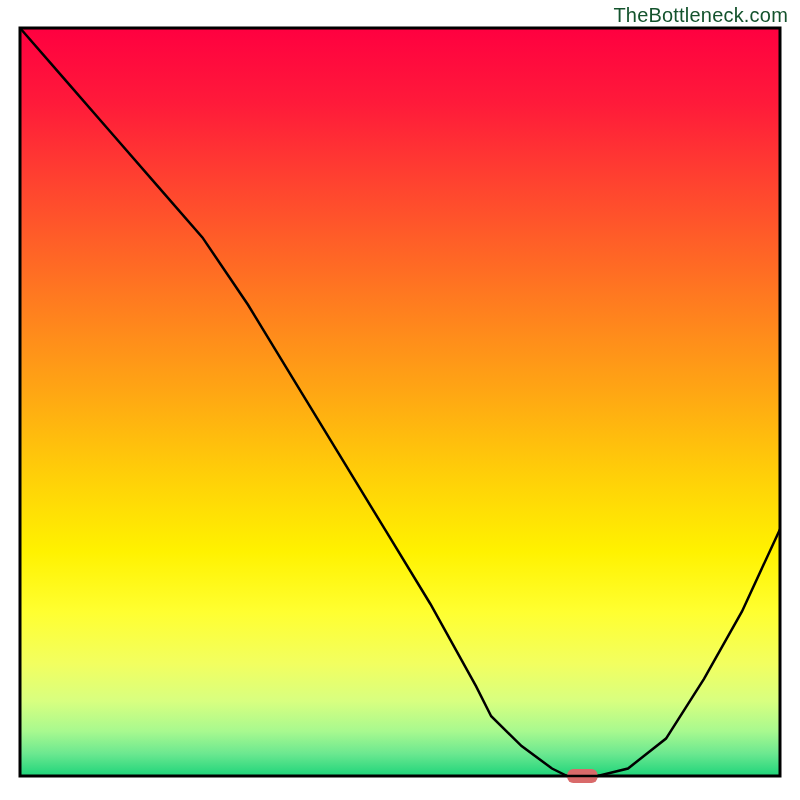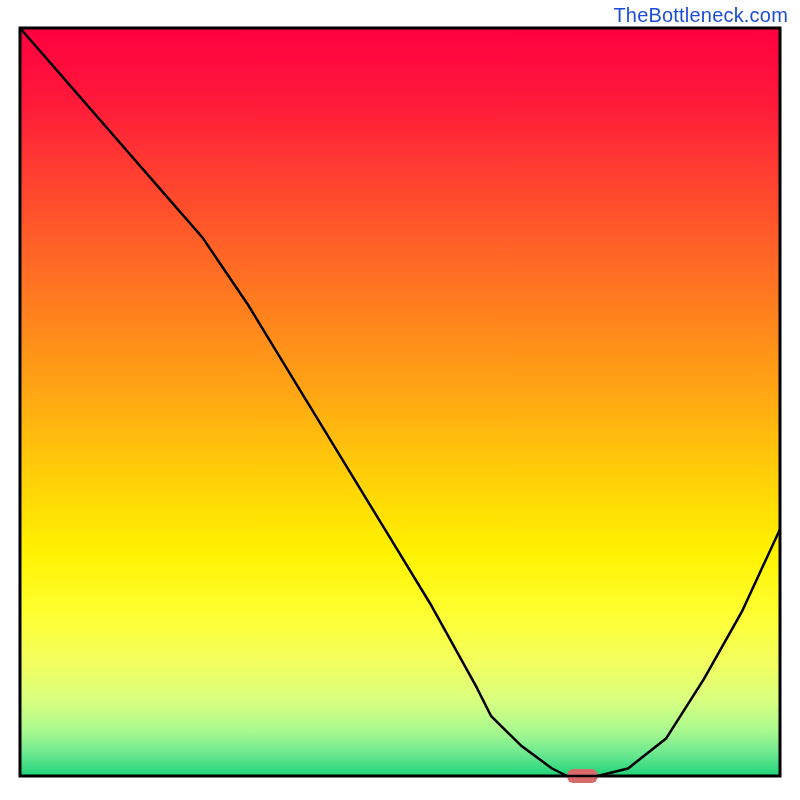--- a/index.html
+++ b/index.html
@@ -13,21 +13,21 @@
   }
   .wrap {
     position: relative;
     width: 800px;
     height: 800px;
   }
   .watermark {
     position: absolute;
     top: 4px;
     right: 12px;
-    color: #1d4ed8;
+    color: #14532d;
     font-size: 20px;
     font-weight: 500;
     letter-spacing: 0.2px;
     z-index: 5;
   }
   svg.plot {
     position: absolute;
     left: 0;
     top: 0;
     width: 800px;

